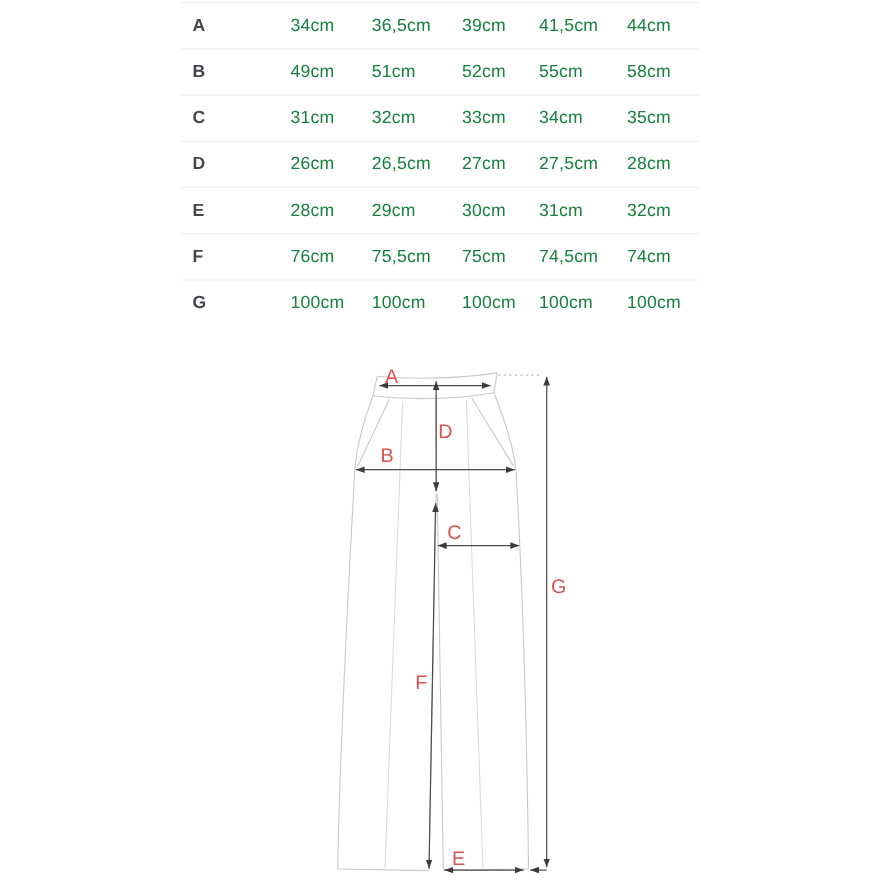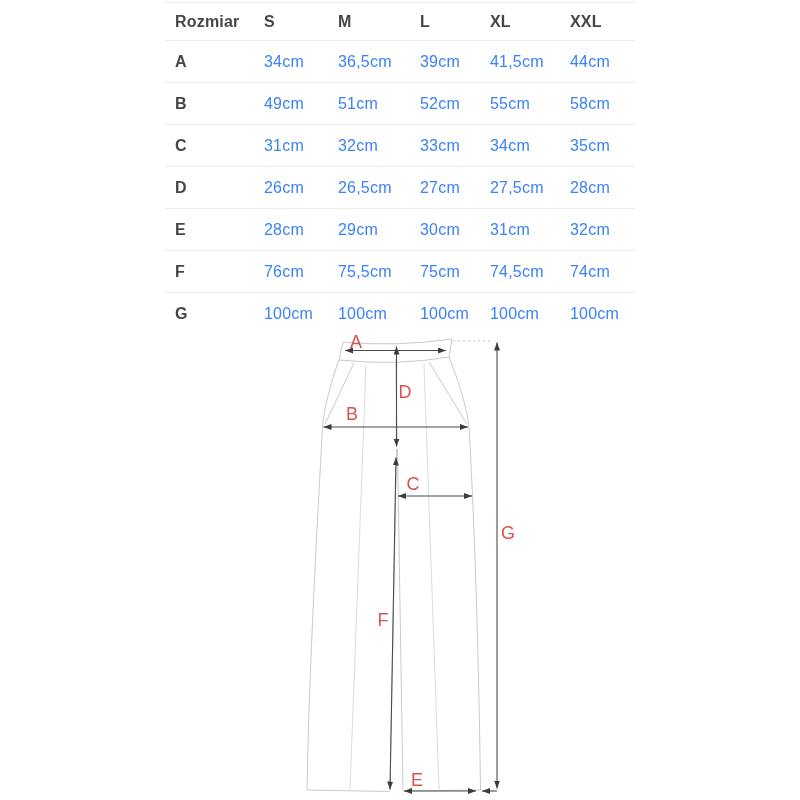--- a/index.html
+++ b/index.html
@@ -15,46 +15,38 @@
     display:grid;
     grid-template-columns:89px 74px 82px 70px 80px 1fr;
     align-items:center;
     height:42px;
     padding-left:10px;
     border-top:1px solid #ececec;
     box-sizing:border-box;
   }
   .t-row.header{height:38px;}
   .cell{
-    font-size:16px;color:#3b82f6;letter-spacing:.2px;white-space:nowrap;
+    font-size:16px;color:#15803d;letter-spacing:.2px;white-space:nowrap;
   }
   .cell.bold{font-weight:700;color:#45454c;}
   
   svg.diagram{position:absolute;left:0;top:0;}
   .garment{stroke:#c9c9c9;stroke-width:1;fill:none;}
   .crease{stroke:#dcdcdc;stroke-width:1;fill:none;}
   .dim{stroke:#4b4b4b;stroke-width:1.1;fill:none;}
   .dotted{stroke:#bdbdbd;stroke-width:1;stroke-dasharray:2,3;fill:none;}
   .dim-label{
     fill:#d9534f;font-size:18px;font-family:"Liberation Sans",sans-serif;
     text-anchor:middle;
   }
 </style>
 </head>
 <body>
 
 <div class="size-table">
-  <div class="t-row header">
-    <div class="cell bold">Rozmiar</div>
-    <div class="cell bold">S</div>
-    <div class="cell bold">M</div>
-    <div class="cell bold">L</div>
-    <div class="cell bold">XL</div>
-    <div class="cell bold">XXL</div>
-  </div>
 
   <div class="t-row">
     <div class="cell bold">A</div>
     <div class="cell">34cm</div>
     <div class="cell">36,5cm</div>
     <div class="cell">39cm</div>
     <div class="cell">41,5cm</div>
     <div class="cell">44cm</div>
   </div>
 

